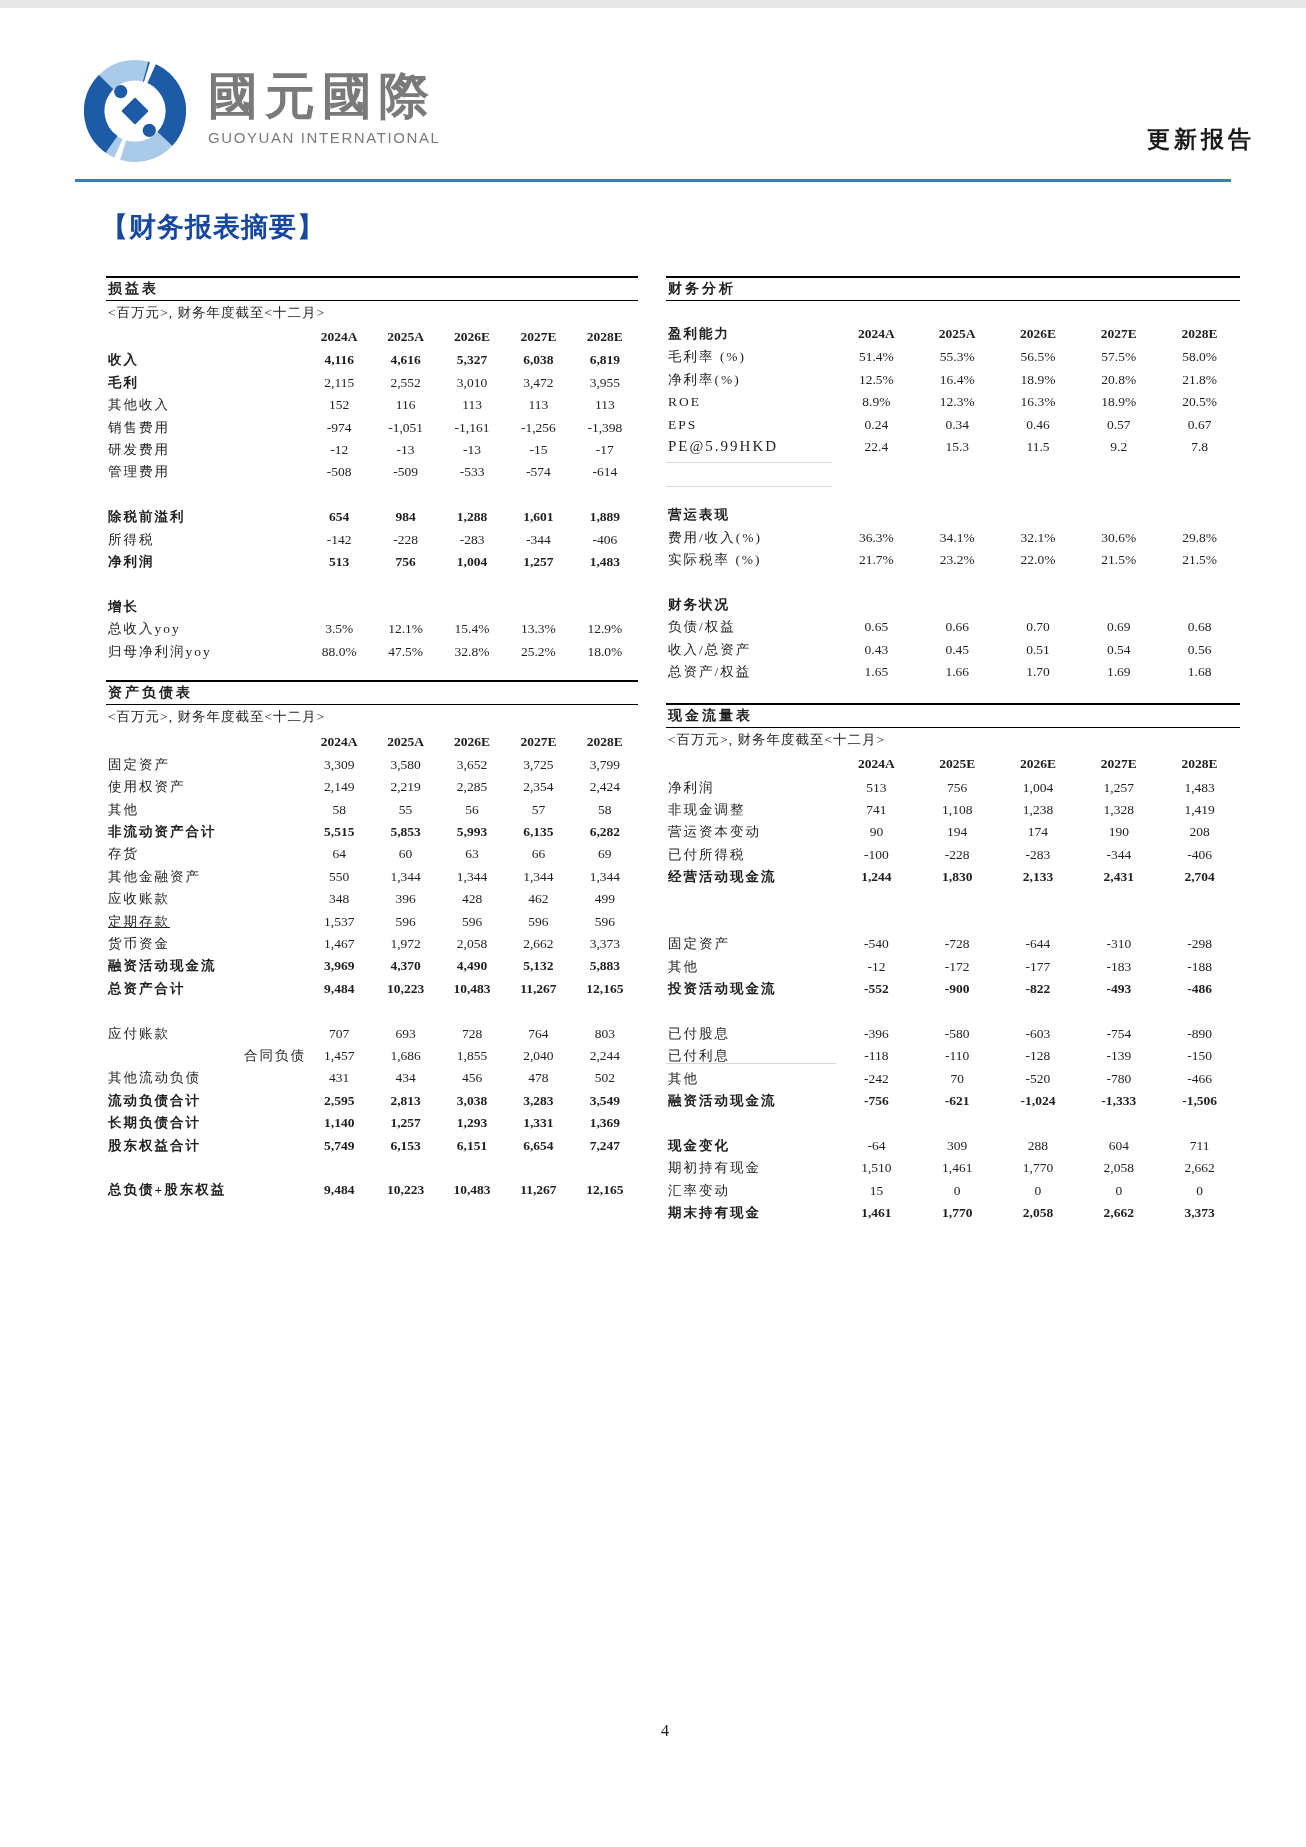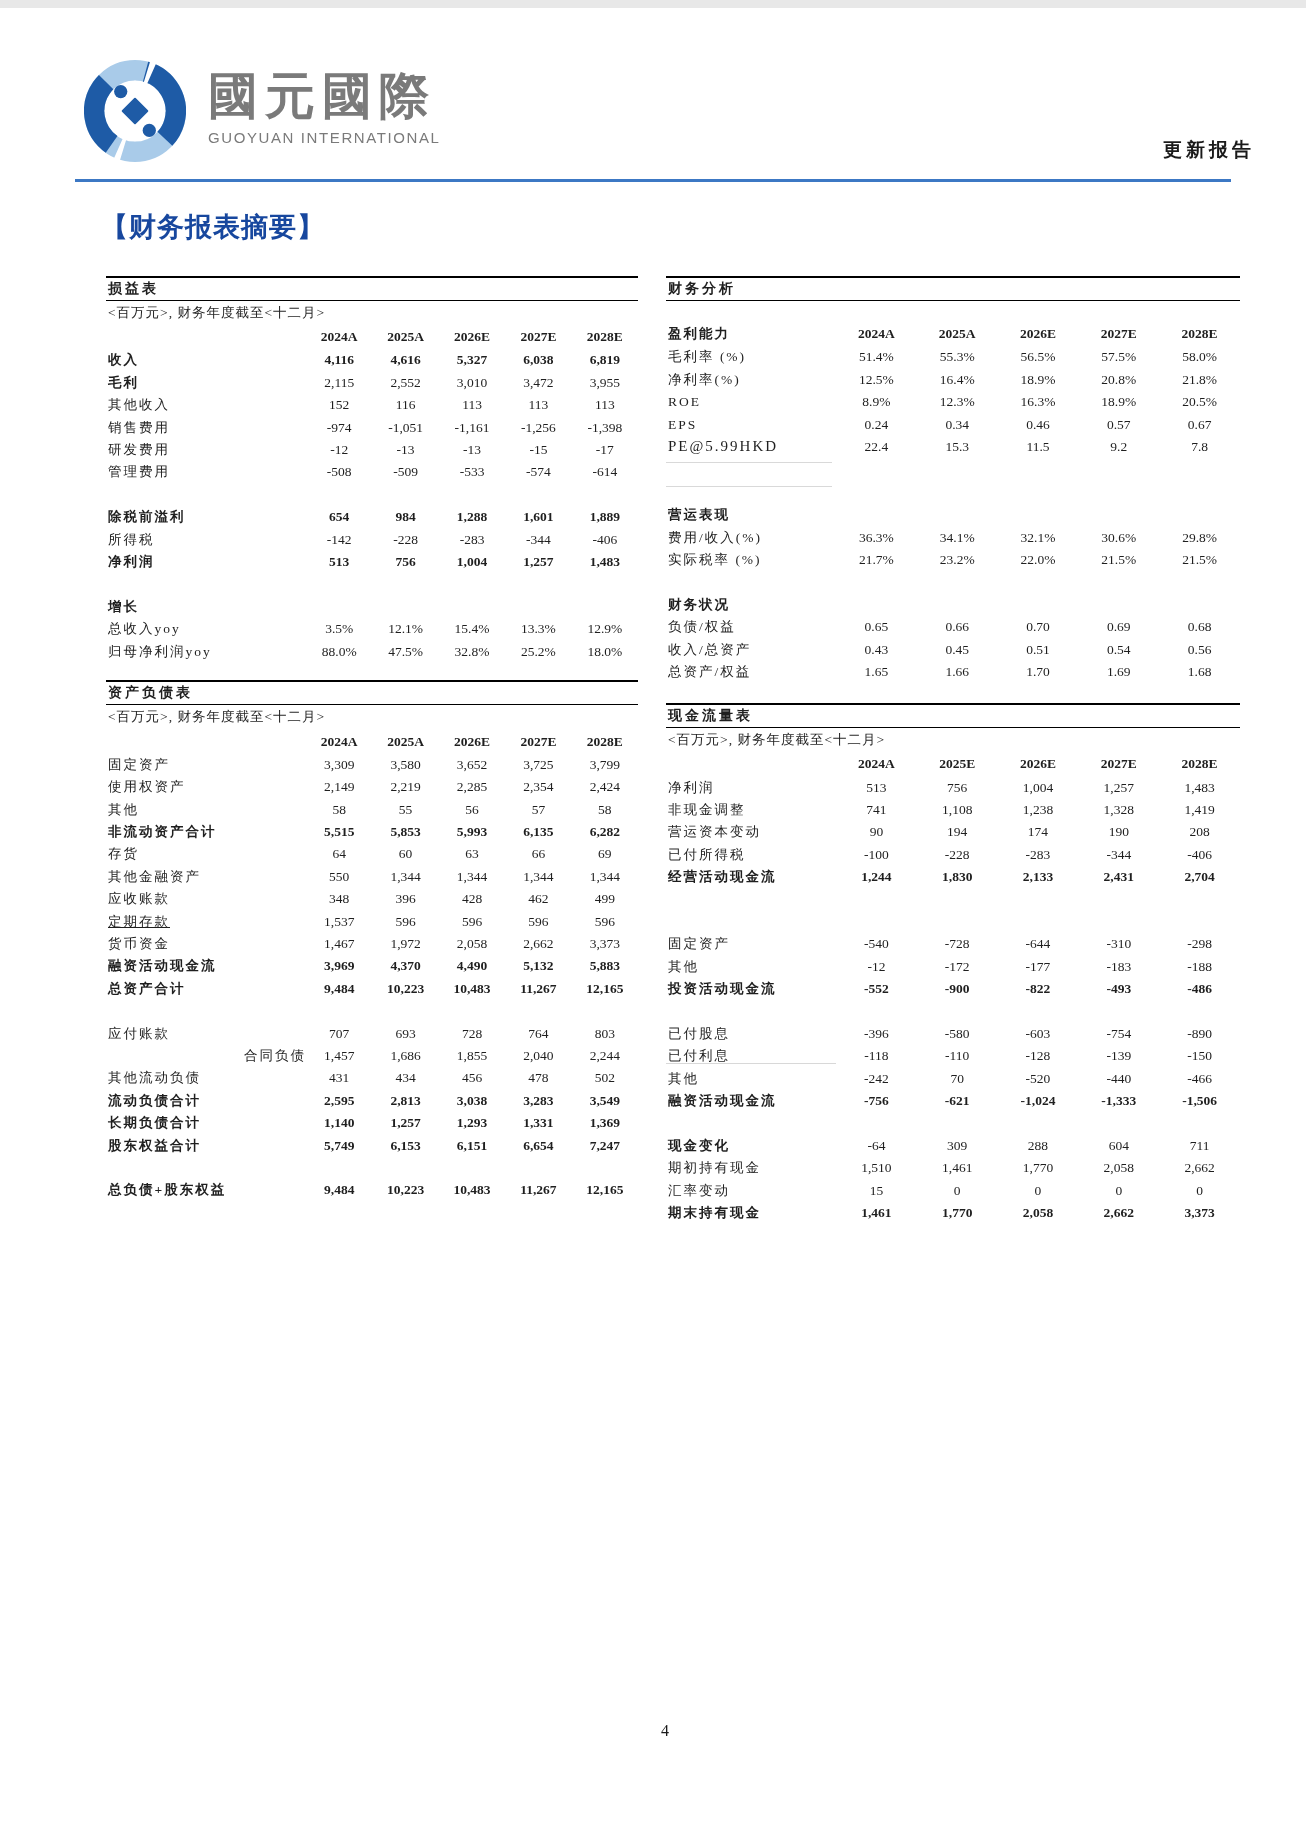--- a/index.html
+++ b/index.html
@@ -7,21 +7,21 @@
         font-family:"Liberation Serif","DejaVu Serif",serif;color:#1f1f1f;overflow:hidden;padding-left:24px;}
 
   
   .brand{position:absolute;left:84px;top:52px;display:flex;align-items:flex-start;}
   .logo{width:102px;height:102px;flex:0 0 auto;}
   .brand-text{margin-left:22px;padding-top:8px;}
   .brand-zh{font-family:"Liberation Sans","DejaVu Sans",sans-serif;font-weight:bold;
             font-size:50px;line-height:56px;color:#7a7a7a;letter-spacing:7px;white-space:nowrap;}
   .brand-en{font-family:"Liberation Sans","DejaVu Sans",sans-serif;font-size:15px;
             color:#7a7a7a;letter-spacing:1.6px;margin-top:5px;white-space:nowrap;}
-  .report-type{position:absolute;top:129px;right:75px;font-size:19px;font-weight:bold;
+  .report-type{position:absolute;top:116px;right:75px;font-size:23px;font-weight:bold;
                letter-spacing:4px;color:#1a1a1a;}
   .blue-rule{position:absolute;left:75px;top:171px;width:1156px;height:3px;background:var(--rule-blue,#3c78c4);}
 
   .page-title{position:absolute;left:101px;top:201px;font-size:27px;font-weight:bold;
               letter-spacing:1px;color:var(--accent-blue,#17479e);white-space:nowrap;}
 
   
   .col{position:absolute;top:268px;}
   .col-left{left:106px;width:532px;}
   .col-right{left:666px;width:574px;}
@@ -603,21 +603,21 @@
           <div class="v">-110</div>
           <div class="v">-128</div>
           <div class="v">-139</div>
           <div class="v">-150</div>
         </div>
         <div class="r">
           <div class="l" style="width: 170px;">其他</div>
           <div class="v">-242</div>
           <div class="v">70</div>
           <div class="v">-520</div>
-          <div class="v">-440</div>
+          <div class="v">-780</div>
           <div class="v">-466</div>
         </div>
         <div class="r">
           <div class="l b" style="width: 170px;">融资活动现金流</div>
           <div class="v b">-756</div>
           <div class="v b">-621</div>
           <div class="v b">-1,024</div>
           <div class="v b">-1,333</div>
           <div class="v b">-1,506</div>
         </div>

